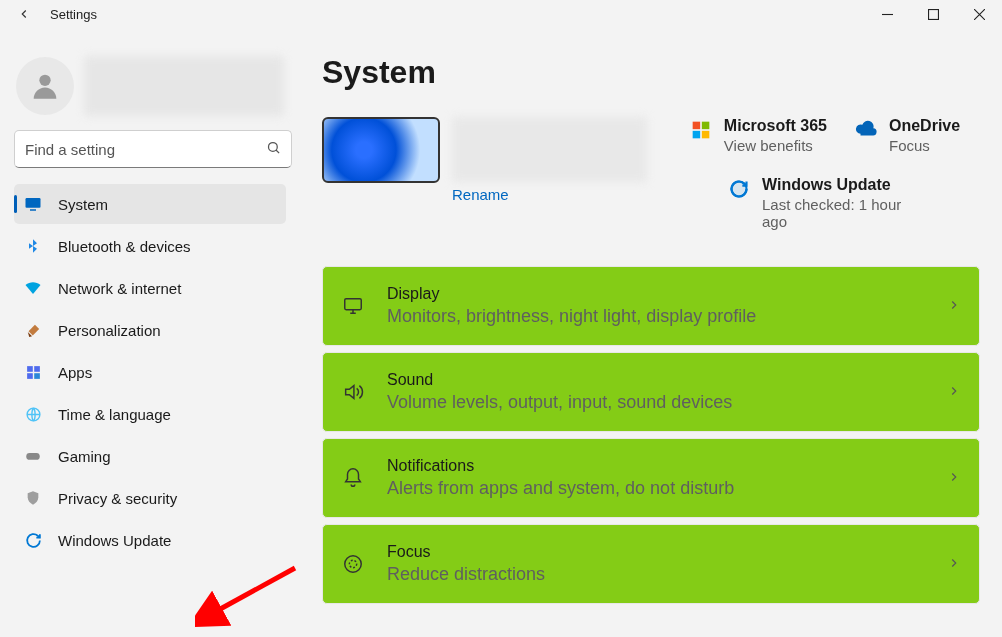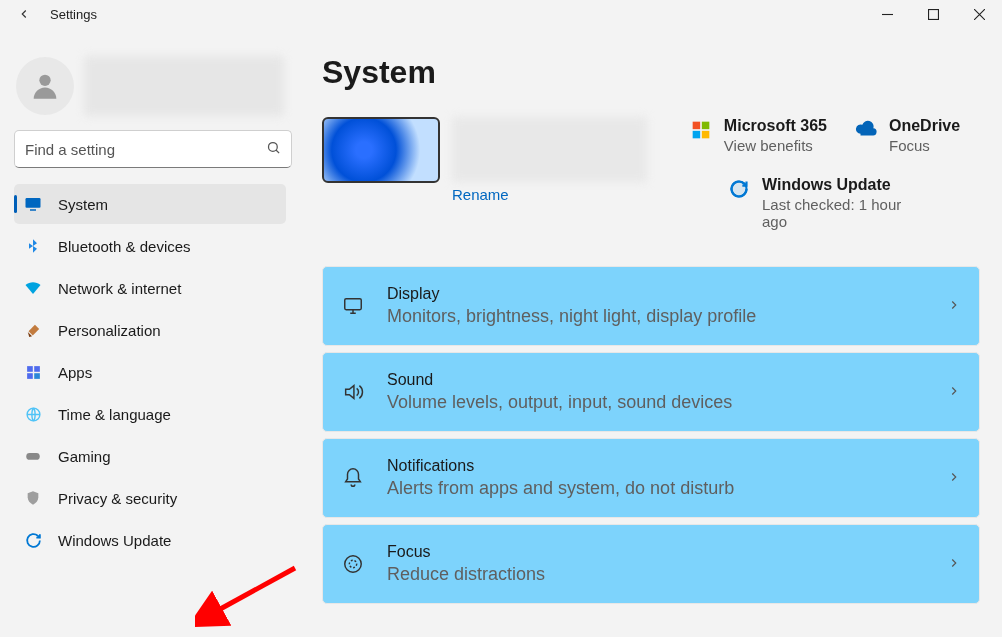--- a/index.html
+++ b/index.html
@@ -95,21 +95,21 @@
     .hero-right { margin-left:auto; display:flex; flex-direction:column; gap:22px; width:310px;align-items:center;}
     .hero-tile { display:flex; align-items:flex-start; gap:12px; }
     .hero-tile .txt .t1 { font-weight:600; font-size:16px;}
     .hero-tile .txt .t2 { color:#5f5f5f; font-size:15px; margin-top:2px;}
     .hero-ico { width:22px; height:22px; display:flex; align-items:center; justify-content:center; margin-top:2px;}
     .hero-row-top { display:flex; gap:28px; }
 
     
     .settings-list { display:flex; flex-direction:column; gap:6px; }
     .setting-card {
-      background:#7dd3fc;
+      background:#84cc16;
       border:1px solid #E7E7E7;
       border-radius:5px;
       display:flex; align-items:center;
       padding: 18px 18px;
       gap:22px;
     }
     .setting-ico {
       width:24px; height:24px; color:#333;
       display:flex; align-items:center; justify-content:center;
     }

